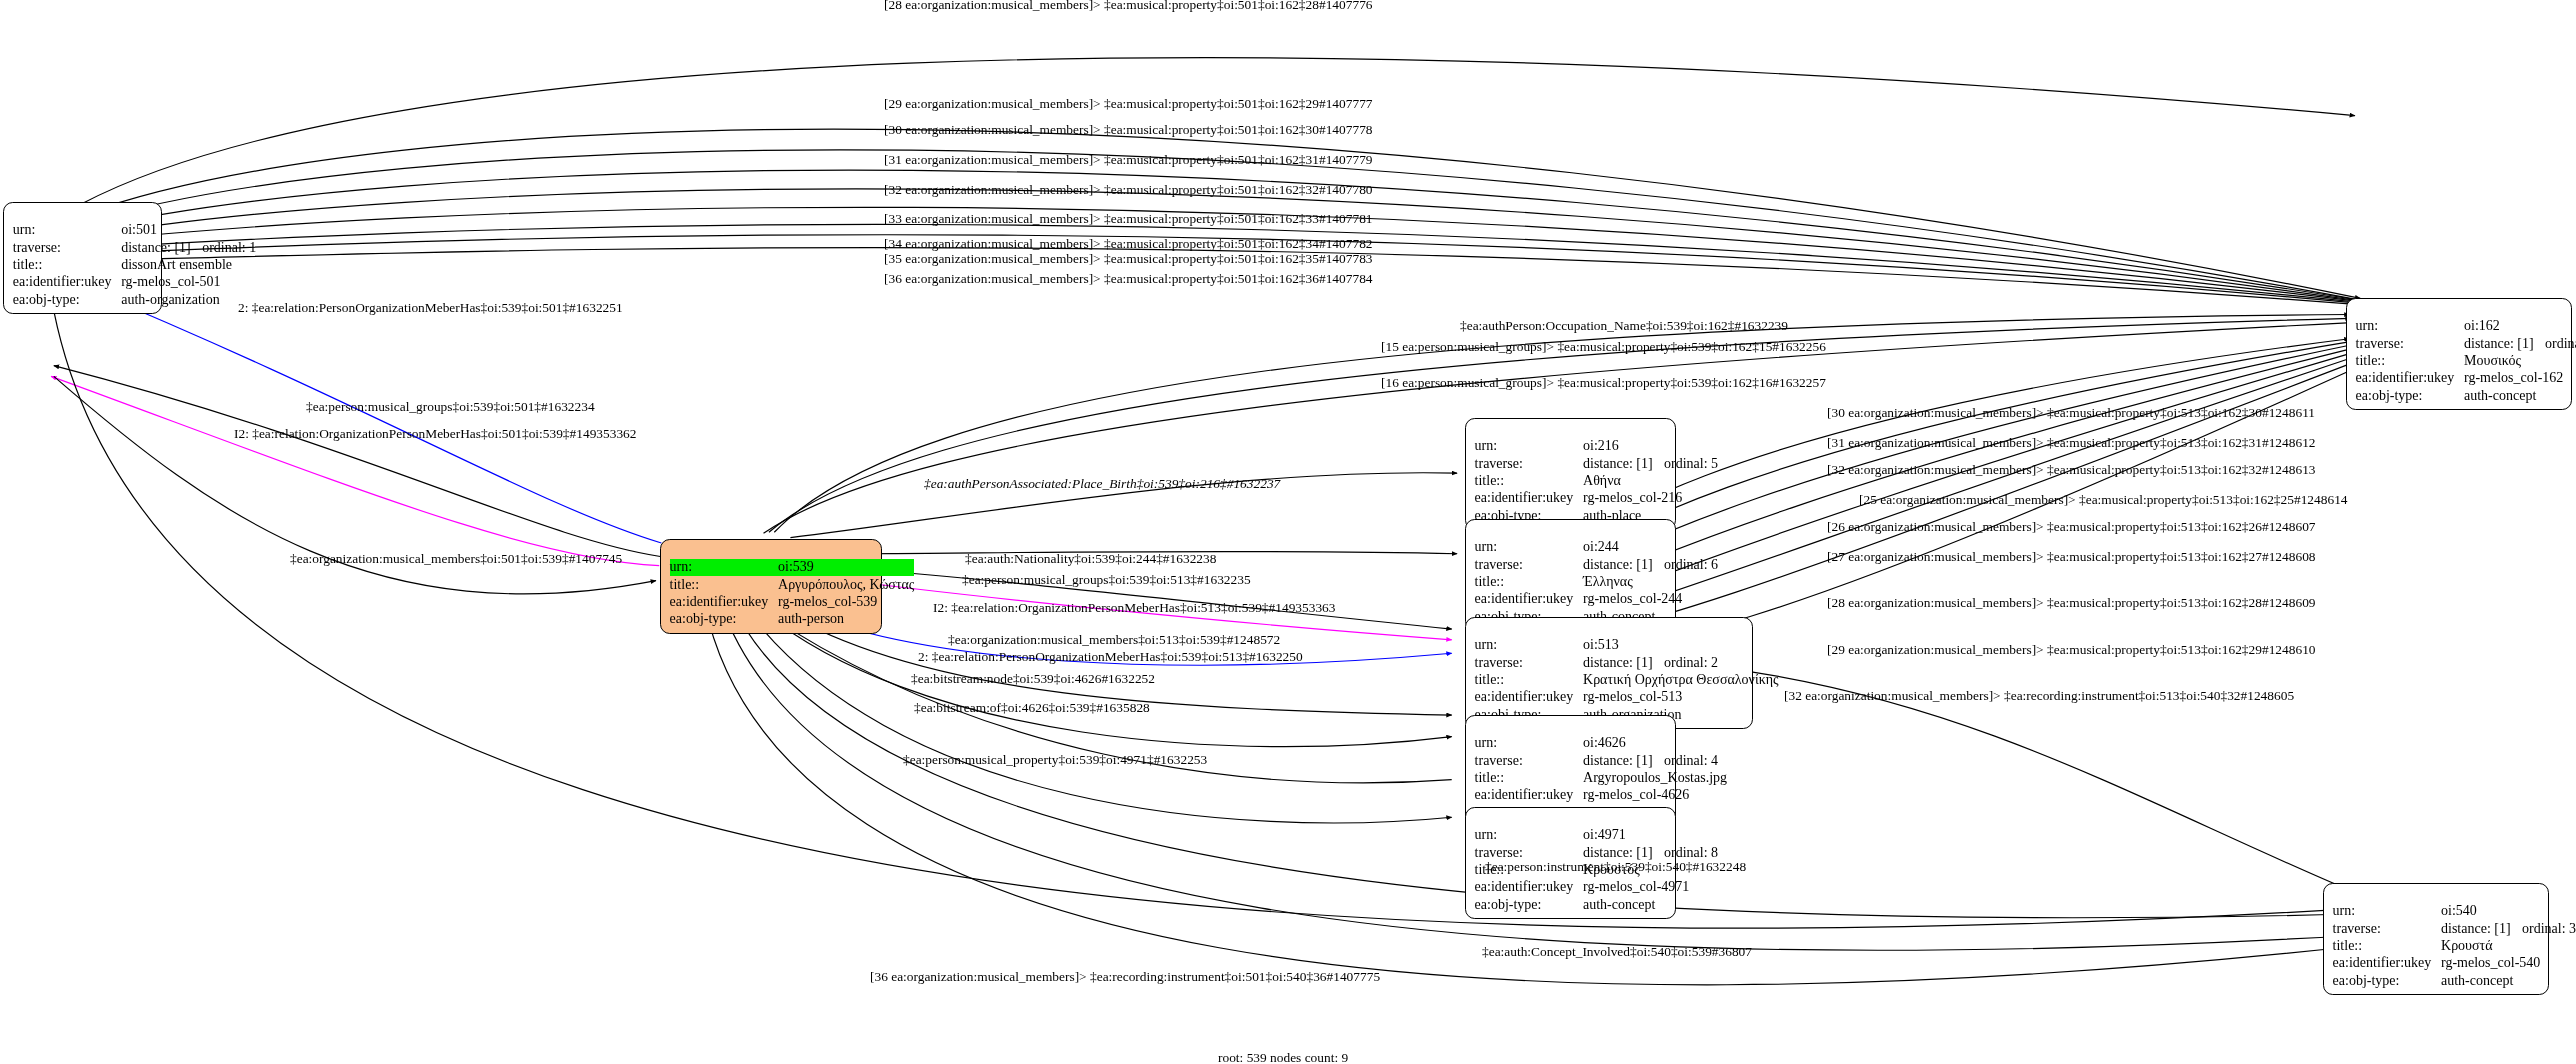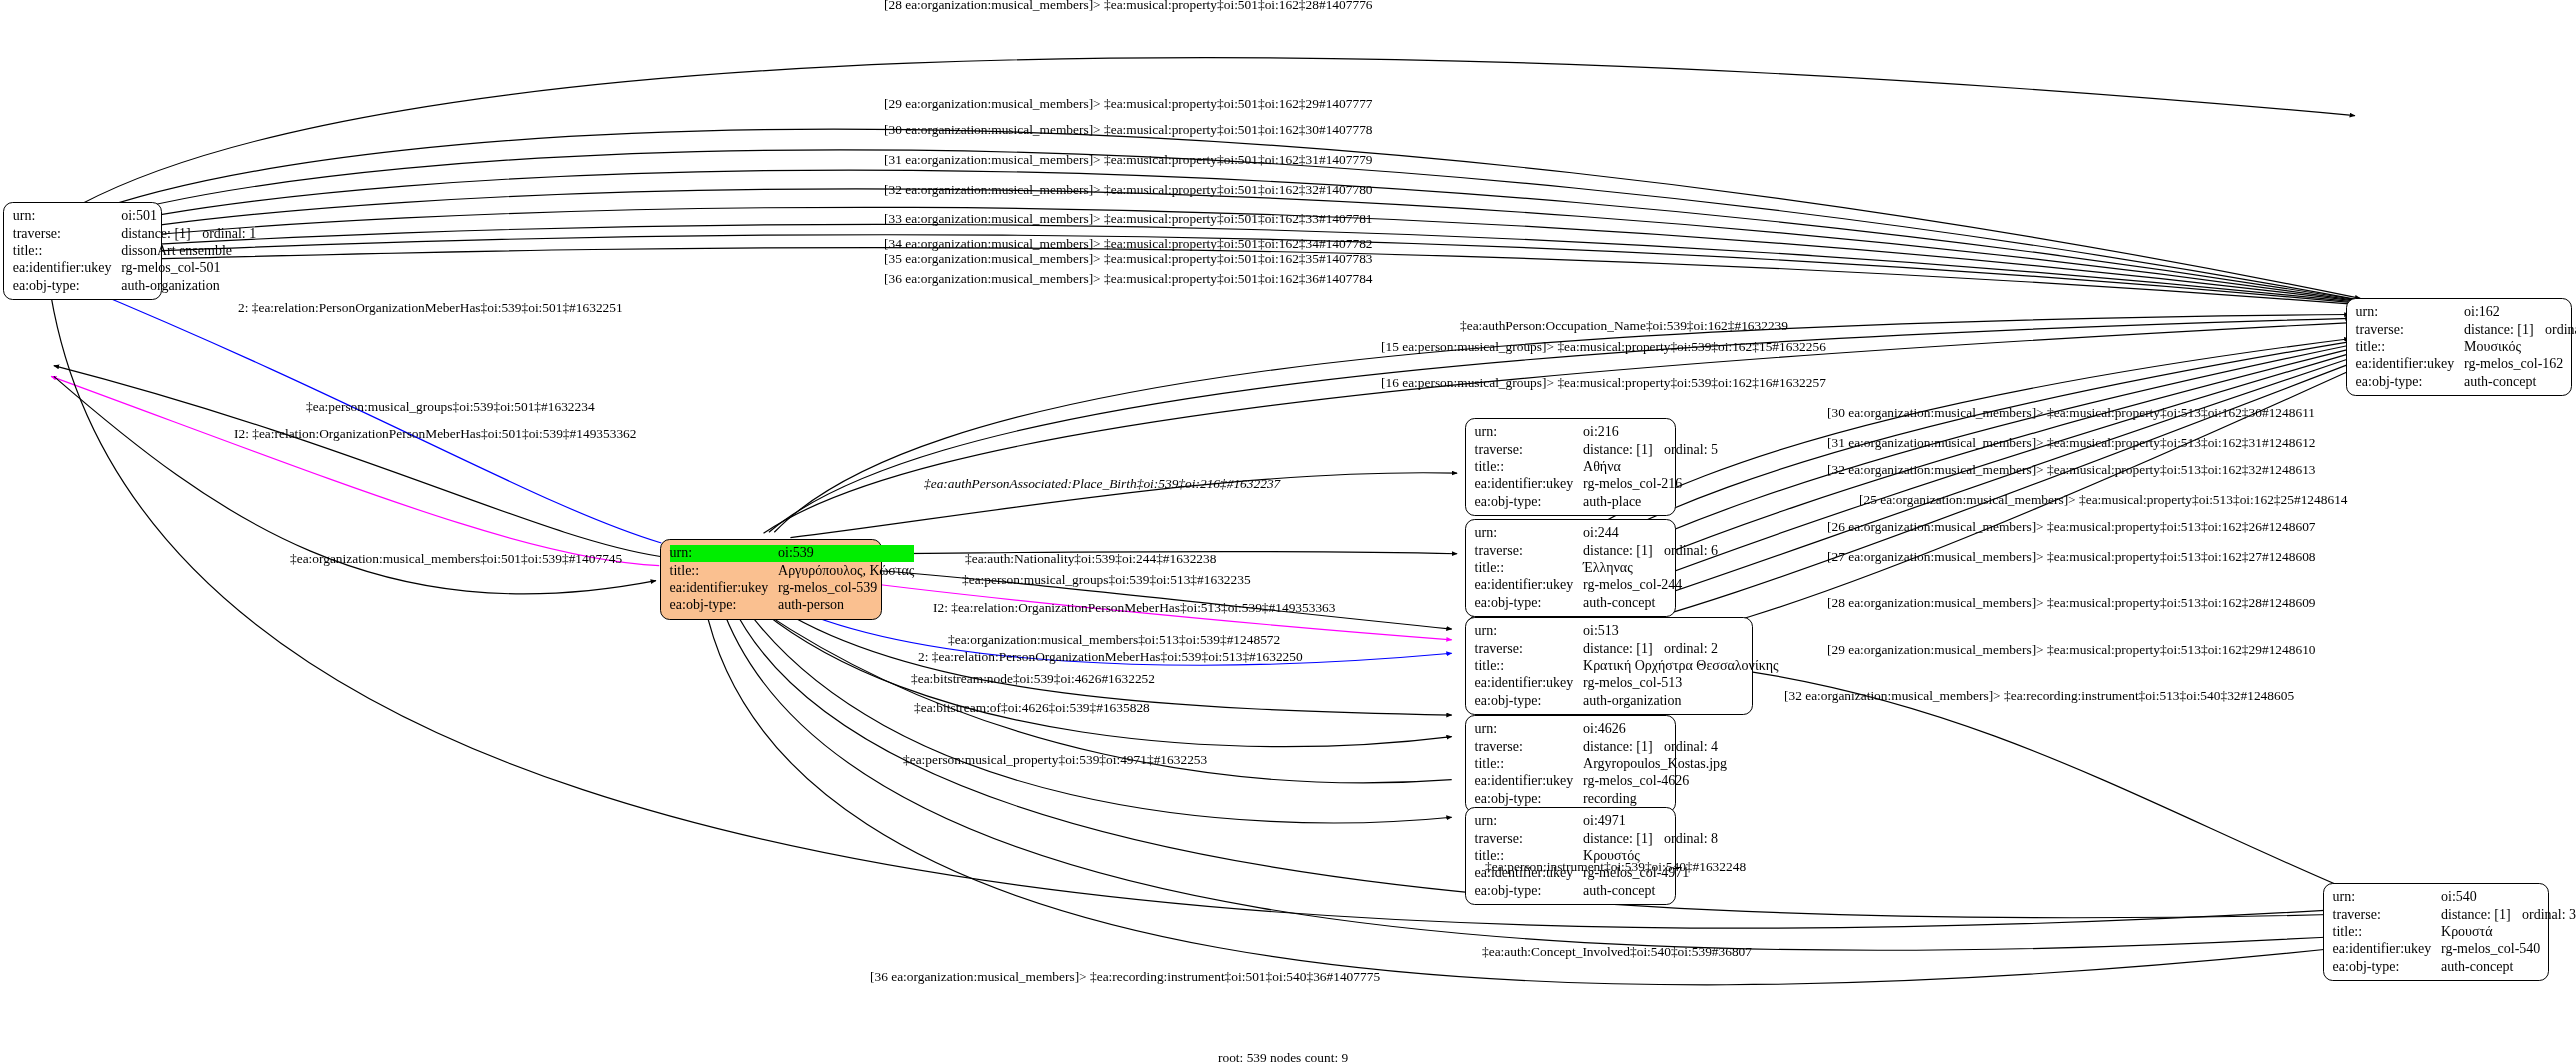--- a/index.html
+++ b/index.html
@@ -22,21 +22,21 @@
     border:1.1px solid #000000;
     border-radius:9.7px;
     box-sizing:border-box;
     background:#ffffff;
     padding:4.8px 7.5px 4.8px 8.6px;
   }
   .node.person{
     background:#fac090;
     border-color:#000000;
   }
-  .node table{border-collapse:collapse;border-spacing:0;}
+  .node table{border-collapse:collapse;border-spacing:0;margin-top:14px;}
   .node td{
     font-size:14px;
     line-height:1.17;
     color:#000000;
     white-space:nowrap;
     padding:0.5px 0;
     vertical-align:top;
   }
   .node td.k{padding-right:9.7px;}
   .node .hl td{background:#00ee00;}

